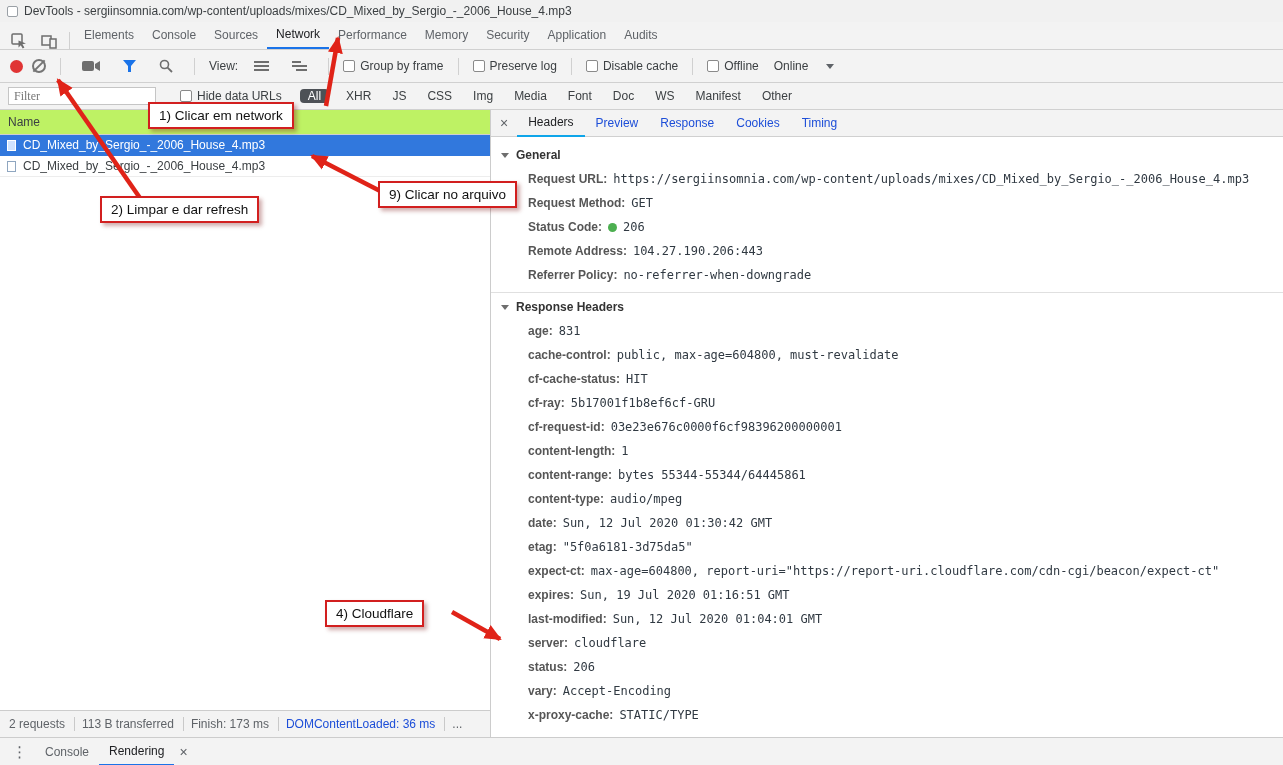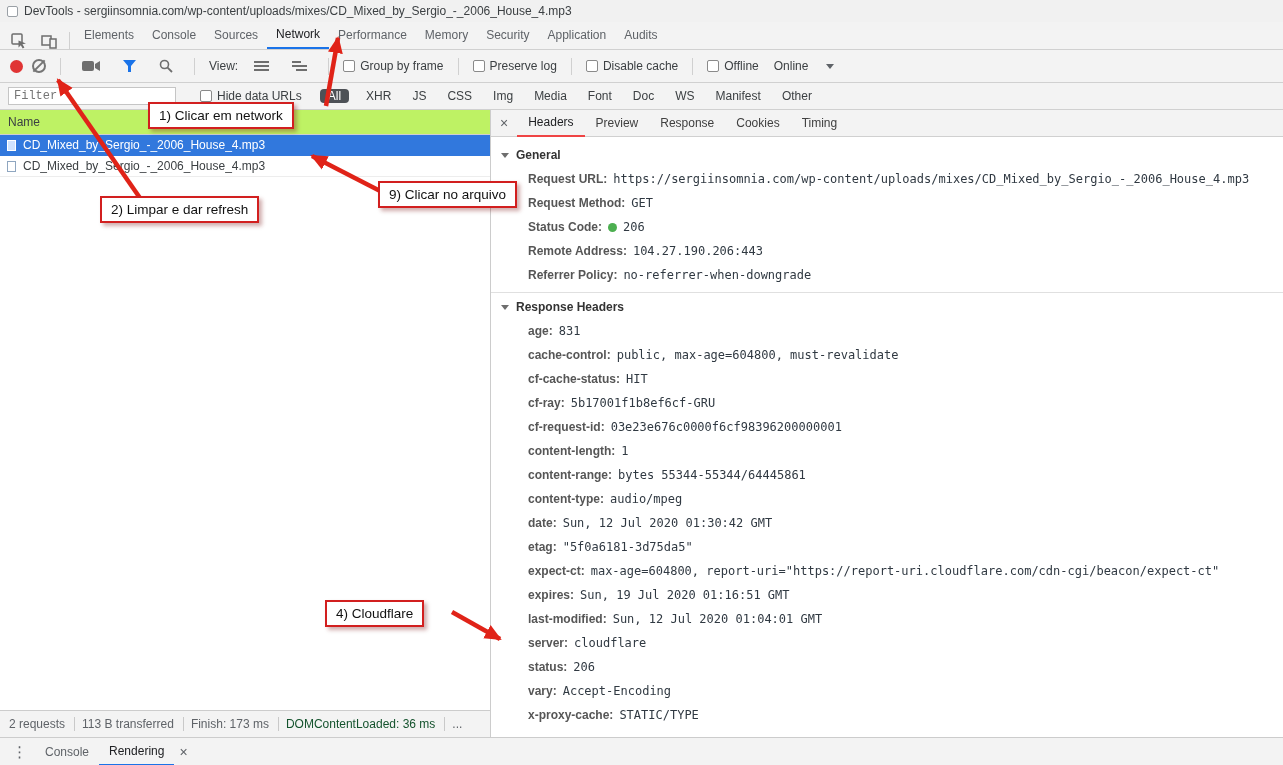--- a/index.html
+++ b/index.html
@@ -33,49 +33,49 @@
            border-top:5px solid #5f6368; display:inline-block; }
   .cb { width:12px; height:12px; border:1px solid #8a8a8a; border-radius:2px; background:#fff;
         display:inline-block; flex:none; }
   .cb-group { display:flex; align-items:center; gap:5px; }
   .vicon rect { fill:#6e6e6e; }
 
   
   .filter-row { position:absolute; top:83px; left:0; right:0; height:27px; background:#f3f3f3;
                 border-bottom:1px solid #d0d0d0; display:flex; align-items:center; padding:0 8px; gap:10px;
                 color:#3c4043; }
-  .filter-input { width:168px; height:18px; border:1px solid #c5c5c5; background:#fff; font-size:12px;
-                  padding:0 5px; font-family:Liberation Mono, monospace; color:#333; outline:none; }
+  .filter-input { width:148px; height:18px; border:1px solid #c5c5c5; background:#fff; font-size:12px;
+                  padding:0 5px; font-family:Liberation Serif, serif; color:#333; outline:none; }
   .pills { display:flex; align-items:center; gap:13px; margin-left:8px; }
   .pill { color:#3c4043; padding:2px 4px; border-radius:4px; cursor:default; }
   .pill.selected { background:#4d5156; color:#fff; padding:0 8px; }
 
   
   .left-panel { position:absolute; top:110px; left:0; width:490px; bottom:28px; background:#fff; }
   .name-header { height:25px; line-height:25px; padding-left:8px; background:#bef264;
                  border-bottom:1px solid #d0d0d0; color:#3c4043; }
   .req-row { height:21px; display:flex; align-items:center; gap:7px; padding-left:7px;
              color:#3c4043; border-bottom:1px solid #ededed; white-space:nowrap; }
   .file-icon { width:9px; height:11px; border:1px solid #8fa6c0; background:#ffffff; flex:none; }
   .req-row.selected { background:#3178dd; color:#fff; border-bottom-color:#3178dd; }
   .req-row.selected .file-icon { border-color:#fff; background:#cfe3ff; }
 
   .status-bar { position:absolute; bottom:0; left:0; right:0; height:27px; background:#f3f3f3;
                 border-top:1px solid #ccc; display:flex; align-items:center; padding:0 9px;
                 color:#5f6368; white-space:nowrap; }
   .sb-item + .sb-item { border-left:1px solid #c9c9c9; padding-left:7px; margin-left:9px; }
-  .sb-blue { color:#14532d; }
+  .sb-blue { color:#1d4ed8; }
 
   .right-panel { position:absolute; top:110px; left:490px; right:0; bottom:28px; background:#fff;
                  border-left:1px solid #ccc; overflow:hidden; }
   .detail-tabs { height:27px; background:#f3f3f3; border-bottom:1px solid #d0d0d0;
                  display:flex; align-items:center; }
   .close-x { padding:0 9px; color:#5f6368; font-size:14px; cursor:default; }
-  .detail-tab { padding:0 11px; height:27px; line-height:27px; color:#404040; cursor:default; }
-  .detail-tab.selected { color:#202124; border-bottom:2px solid #ef4444; line-height:25px; }
+  .detail-tab { padding:0 11px; height:27px; line-height:27px; color:#1d4ed8; cursor:default; }
+  .detail-tab.selected { color:#202124; border-bottom:2px solid #0ea5e9; line-height:25px; }
 
   .detail-content { padding-top:4px; }
   .section-head { padding:7px 8px 5px 8px; font-weight:bold; color:#333; display:flex; align-items:center; }
   .tri { width:0; height:0; border-left:4px solid transparent; border-right:4px solid transparent;
          border-top:5px solid #6e6e6e; display:inline-block; margin:0 7px 0 2px; }
   .kv-row { padding:3px 8px 3px 37px; line-height:18px; white-space:nowrap; }
   .kv-name { font-weight:bold; color:#565656; margin-right:6px; }
   .dot { display:inline-block; width:9px; height:9px; border-radius:50%; background:#4caf50;
          margin-right:6px; vertical-align:-1px; }
   .section.rh { border-top:1px solid #e0e0e0; margin-top:5px; }

